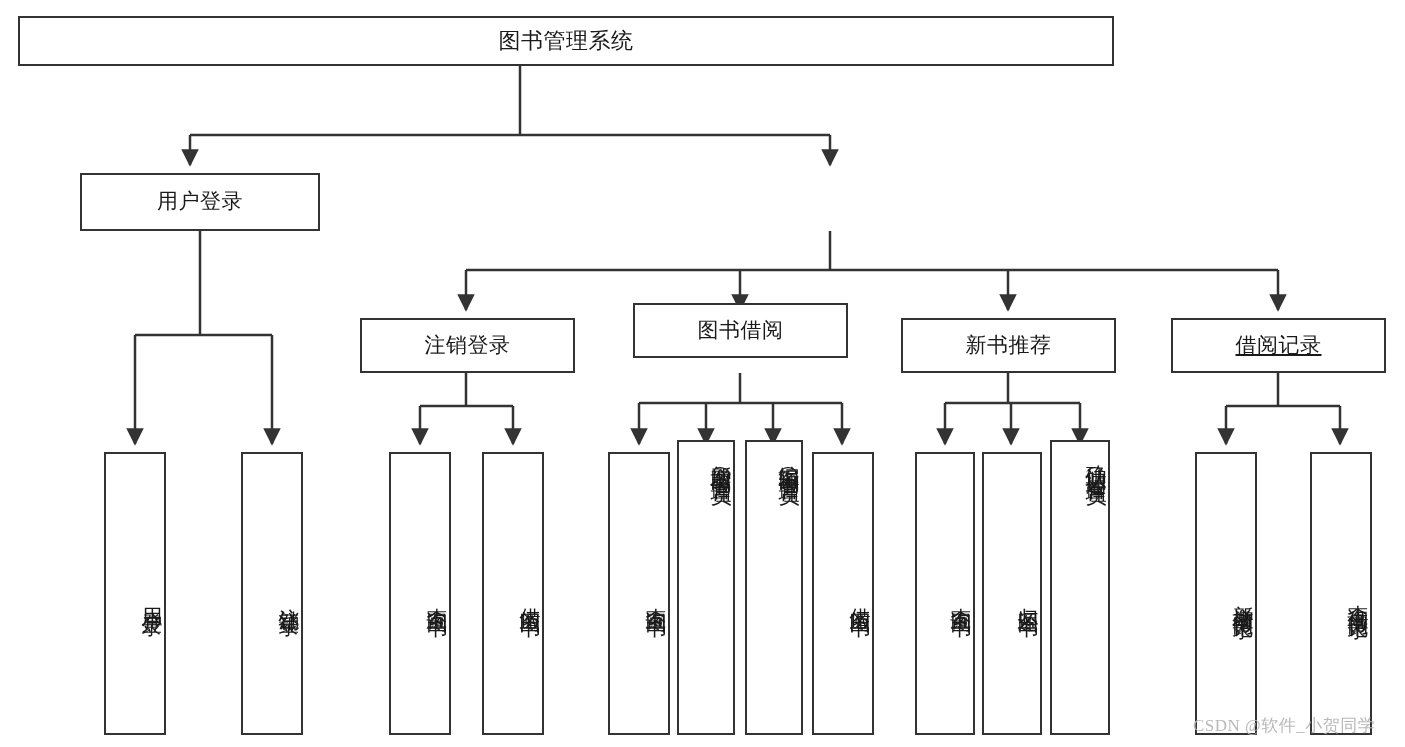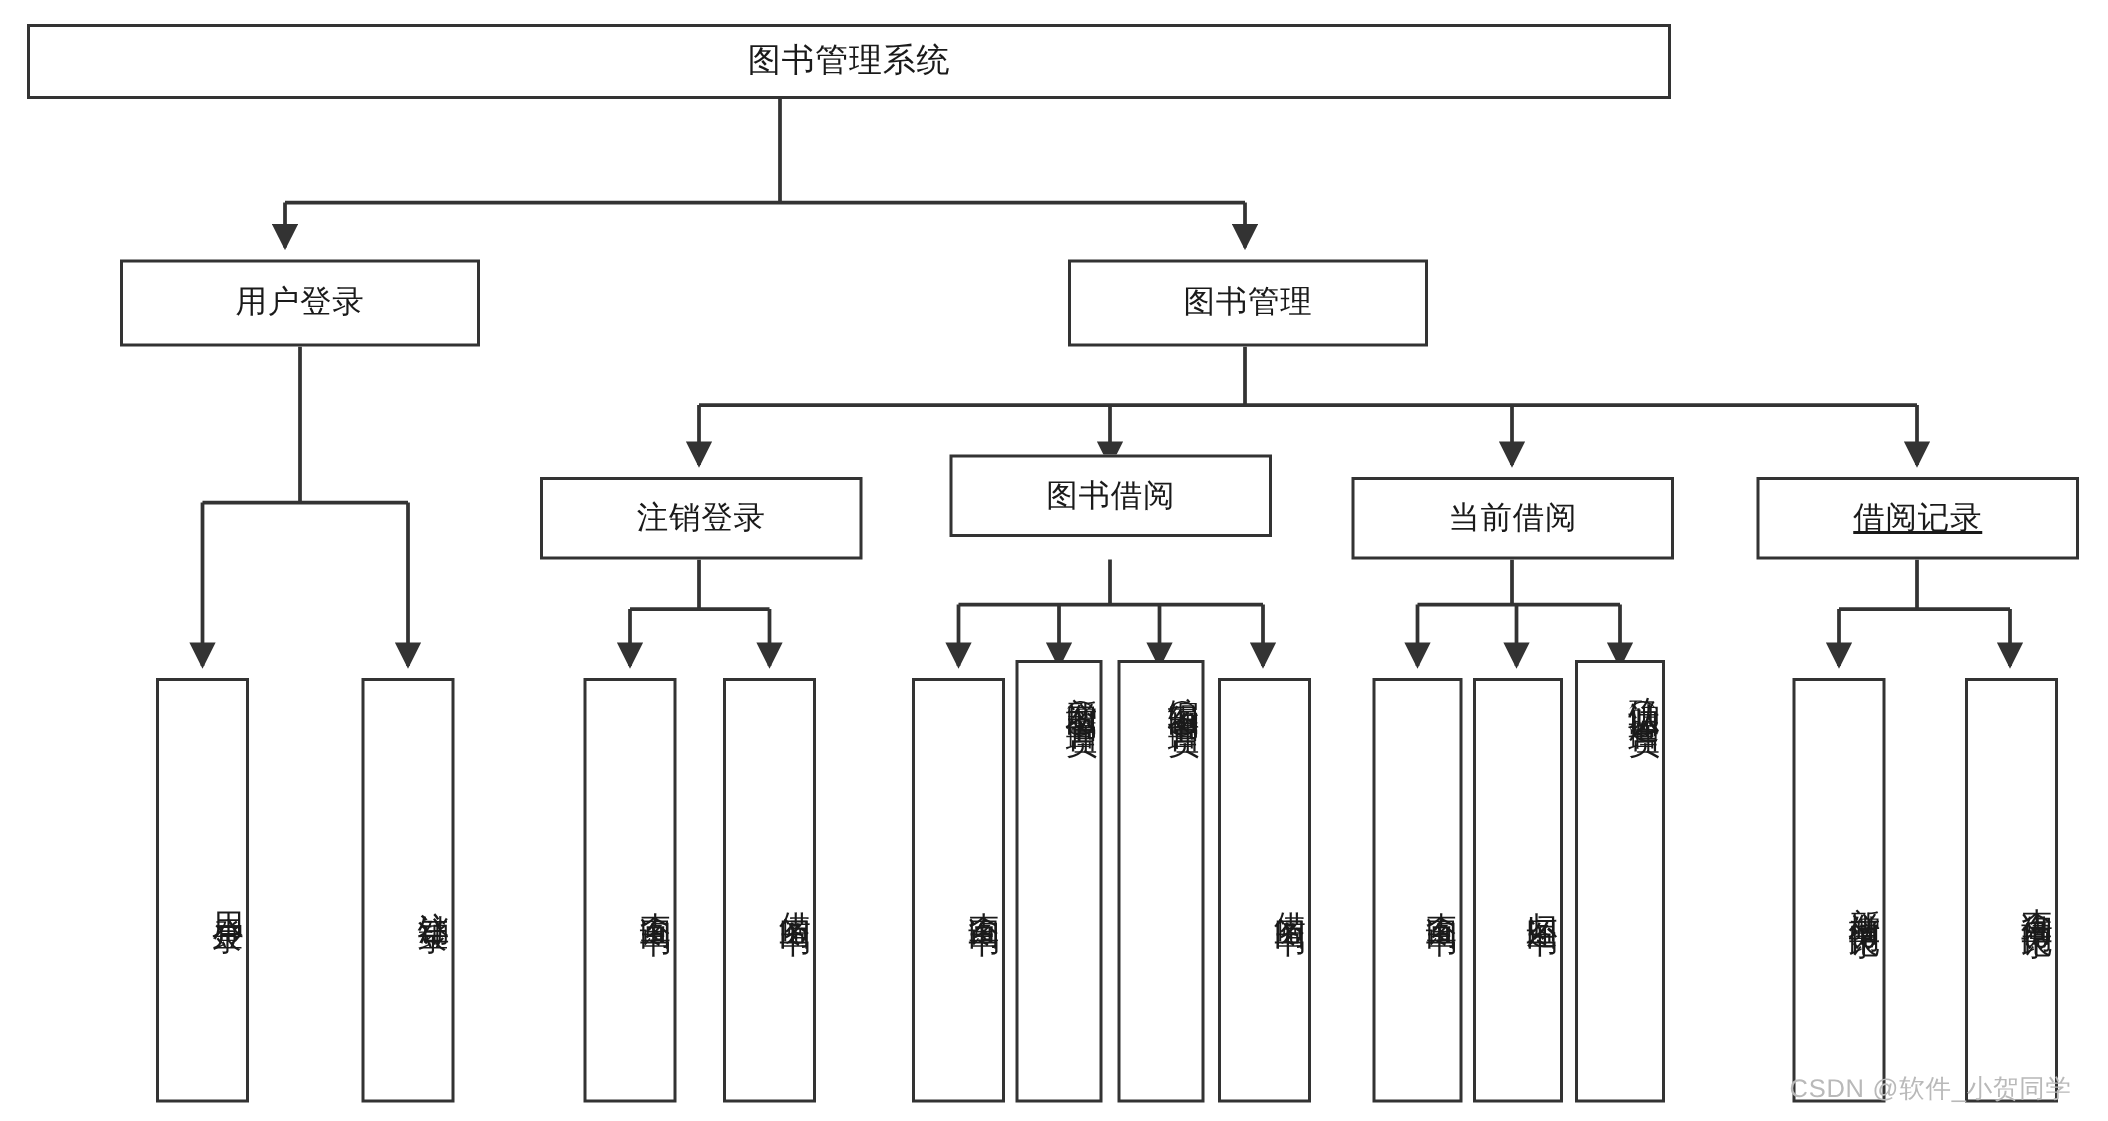--- a/index.html
+++ b/index.html
@@ -57,21 +57,21 @@
   }
   .node-v.start-top {
     justify-content: flex-start;
   }
   .watermark {
     position: absolute;
     font-size: 17px;
     color: #b9b9b9;
     white-space: nowrap;
     letter-spacing: 0.5px;
-    font-family: Liberation Sans, sans-serif;
+    font-family: Liberation Serif, serif;
   }
 </style>
 </head>
 <body>
 
 <div id="diagram">
 
   <svg id="edges" viewBox="0 0 1405 747" xmlns="http://www.w3.org/2000/svg">
     <defs>
       <marker id="arrow" viewBox="0 0 10 10" refX="9" refY="5" markerWidth="7" markerHeight="7" orient="auto-start-reverse">
@@ -118,25 +118,24 @@
       <path d="M 1278 373 L 1278 406"></path>
       <path d="M 1226 406 L 1340 406"></path>
       <path d="M 1226 406 L 1226 444" marker-end="url(#arrow)"></path>
       <path d="M 1340 406 L 1340 444" marker-end="url(#arrow)"></path>
     </g>
   </svg>
 
   <div class="node node-h node-root" style="left:18px; top:16px; width:1096px; height:50px;">图书管理系统</div>
 
   <div class="node node-h" style="left:80px; top:173px; width:240px; height:58px;">用户登录</div>
-  <div class="node node-h" style="left:712px; top:173px; width:240px; height:58px;">图书管理</div>
 
   <div class="node node-h" style="left:360px; top:318px; width:215px; height:55px;">注销登录</div>
   <div class="node node-h" style="left:633px; top:303px; width:215px; height:55px;">图书借阅</div>
-  <div class="node node-h" style="left:901px; top:318px; width:215px; height:55px;">当前借阅</div>
+  <div class="node node-h" style="left:901px; top:318px; width:215px; height:55px;">新书推荐</div>
   <div class="node node-h" style="left:1171px; top:318px; width:215px; height:55px;text-decoration:underline;">借阅记录</div>
 
   <div class="node node-v" style="left:104px; top:452px; width:62px; height:283px;">用户登录</div>
   <div class="node node-v" style="left:241px; top:452px; width:62px; height:283px;">注销登录</div>
 
   <div class="node node-v" style="left:389px; top:452px; width:62px; height:283px;">查询图书</div>
   <div class="node node-v" style="left:482px; top:452px; width:62px; height:283px;">借阅图书</div>
 
   <div class="node node-v" style="left:608px; top:452px; width:62px; height:283px;">查询图书</div>
   <div class="node node-v start-top" style="left:677px; top:440px; width:58px; height:295px;">新增图书（管理员）</div>

